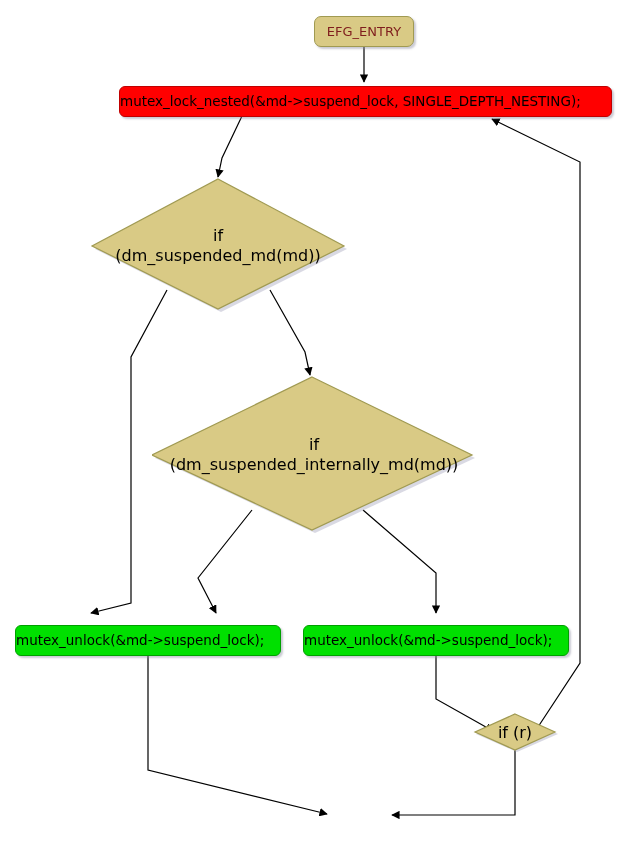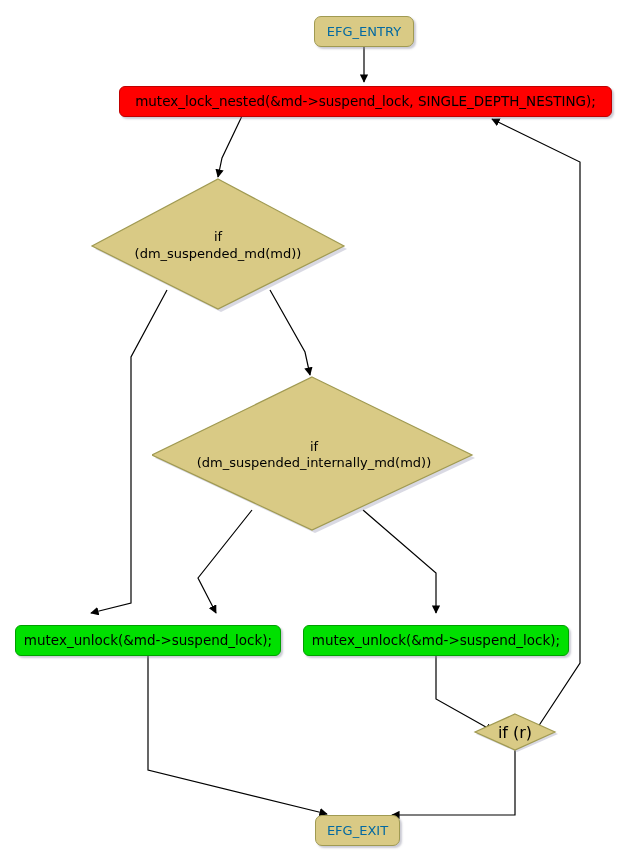--- a/index.html
+++ b/index.html
@@ -27,34 +27,33 @@
   }
   .node {
     position: absolute;
     box-sizing: border-box;
   }
   
   .term {
     background: #D9CA85;
     border: 1px solid #A09A52;
     border-radius: 7px;
-    color: #0369a1;
+    color: #7f1d1d;
     display: flex;
     align-items: center;
     justify-content: center;
     font-size: 13px;
     line-height: 1;
     box-shadow: 2px 2px 2px rgba(140,140,160,0.45);
     white-space: nowrap;
   }
   
   .stmt {
     display: flex;
     align-items: center;
-    justify-content: center;
     border-radius: 6px;
     font-size: 13.5px;
     line-height: 1;
     color: #000000;
     box-shadow: 2px 2px 2px rgba(140,140,160,0.45);
     white-space: nowrap;
   }
   .stmt-red {
     background: #FF0000;
     border: 1px solid #C00000;
@@ -78,21 +77,21 @@
   .diamond-label {
     position: absolute;
     left: 0;
     top: 0;
     width: 100%;
     height: 100%;
     display: flex;
     align-items: center;
     justify-content: center;
     text-align: center;
-    font-size: 13px;
+    font-size: 16px;
     line-height: 1.25;
     color: #000000;
     pointer-events: none;
     white-space: pre-line;
   }
   .diamond-label.small {
     font-size: 16px;
   }
 </style>
 </head>
@@ -163,17 +162,14 @@
   </div>
 
   <div class="diamond-wrap" style="left:471px; top:713px; width:88px; height:40px;">
     <svg class="diamond-shape" viewBox="0 0 88 40" xmlns="http://www.w3.org/2000/svg">
       <polygon points="46,3 87,21 46,39 5,21" fill="#b9b9cc" opacity="0.55"></polygon>
       <polygon points="44,1 84,19 44,37 4,19" fill="#D9CA85" stroke="#A09A52" stroke-width="1.2"></polygon>
     </svg>
     <div class="diamond-label small">if (r)</div>
   </div>
 
-  <div class="node term" style="left:315px; top:815px; width:85px; height:31px;">
-    <span>EFG_EXIT</span>
-  </div>
 
 </div>
 
 </body></html>

